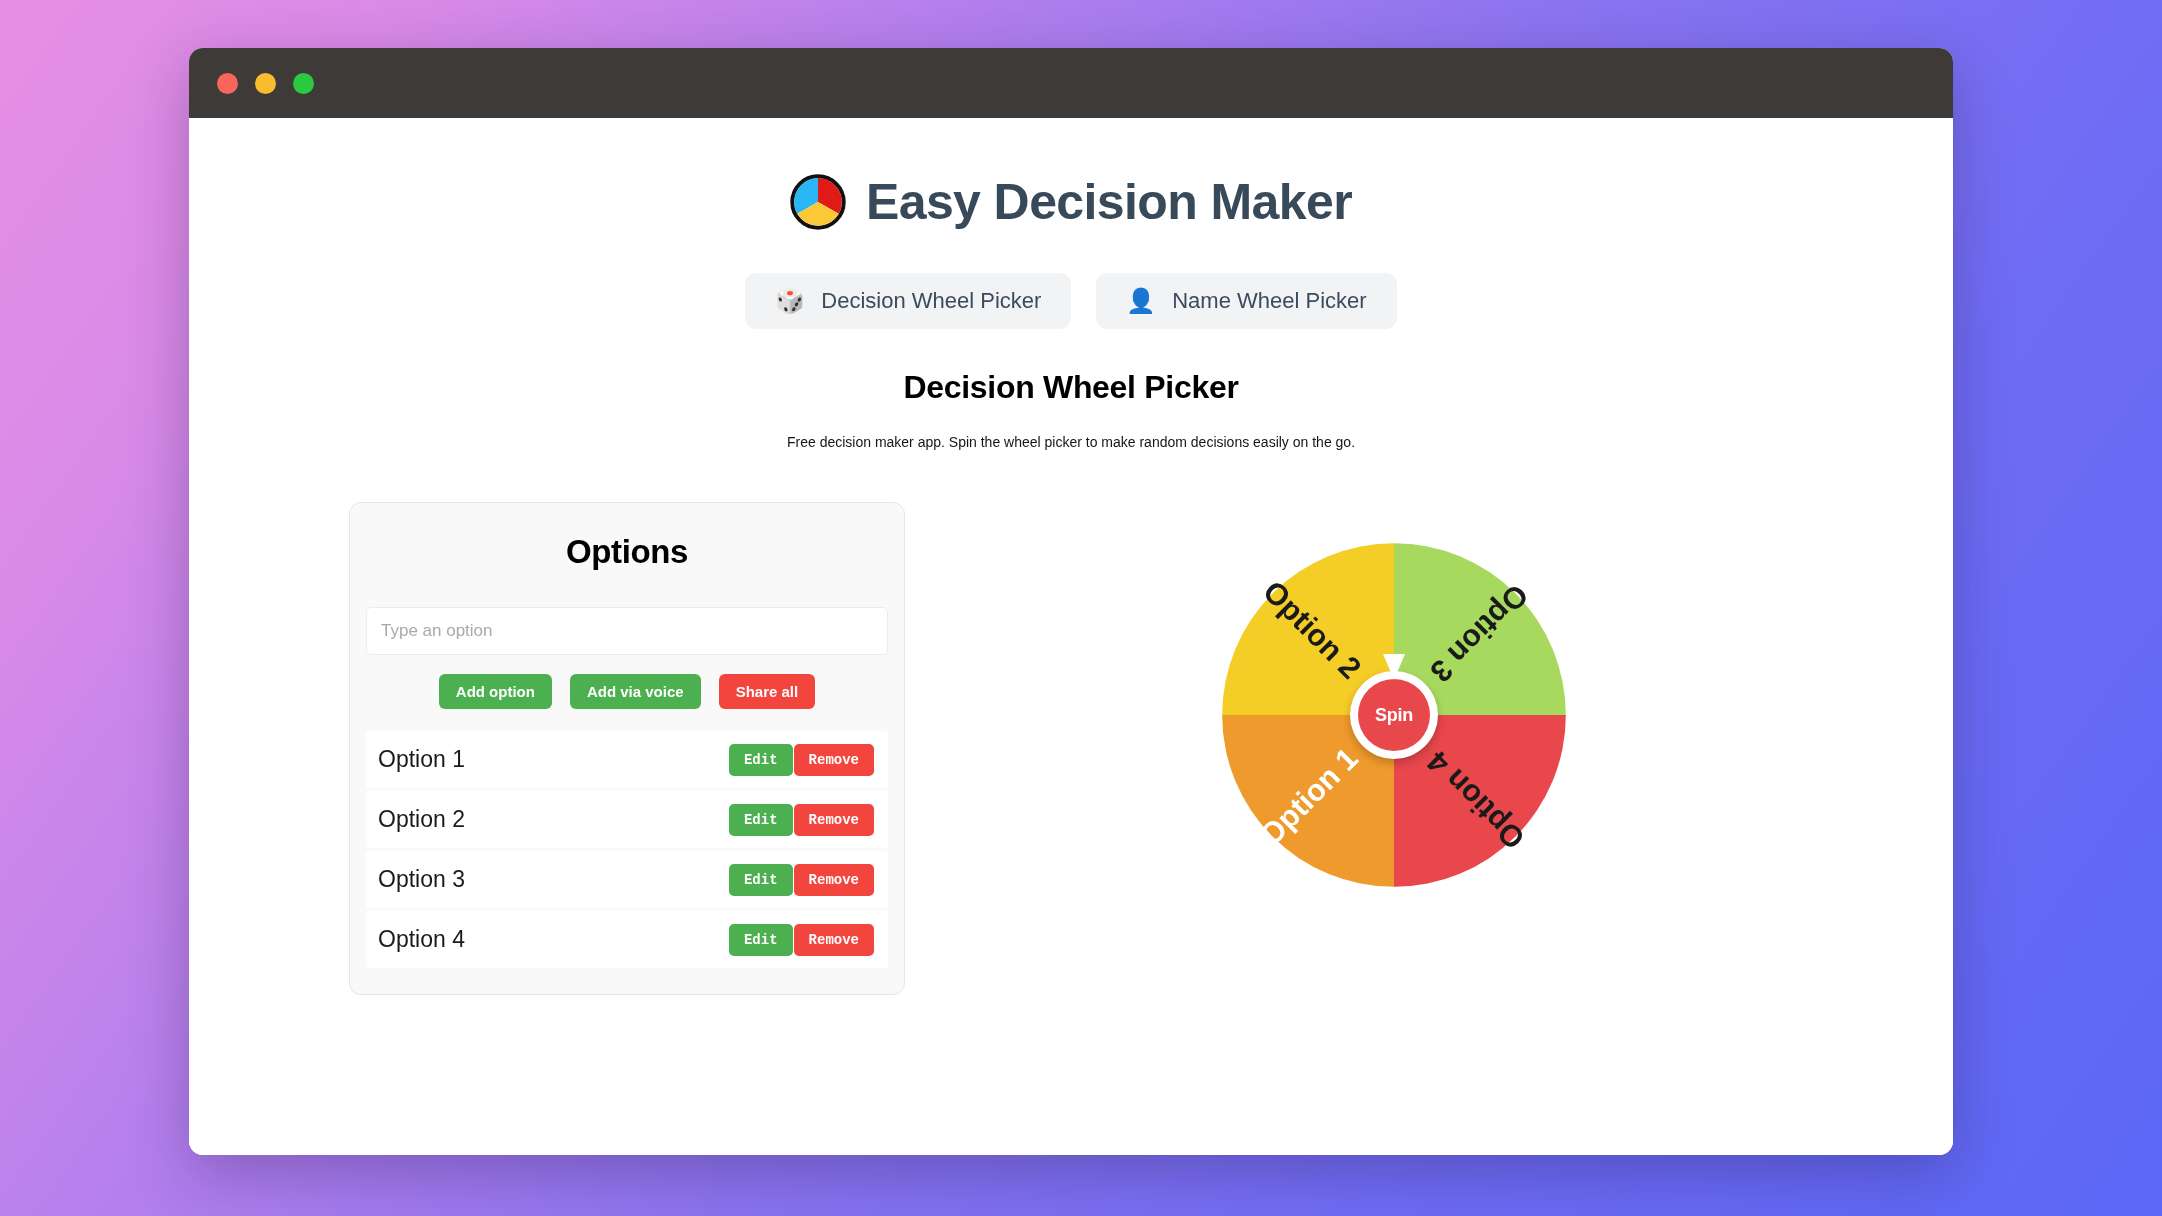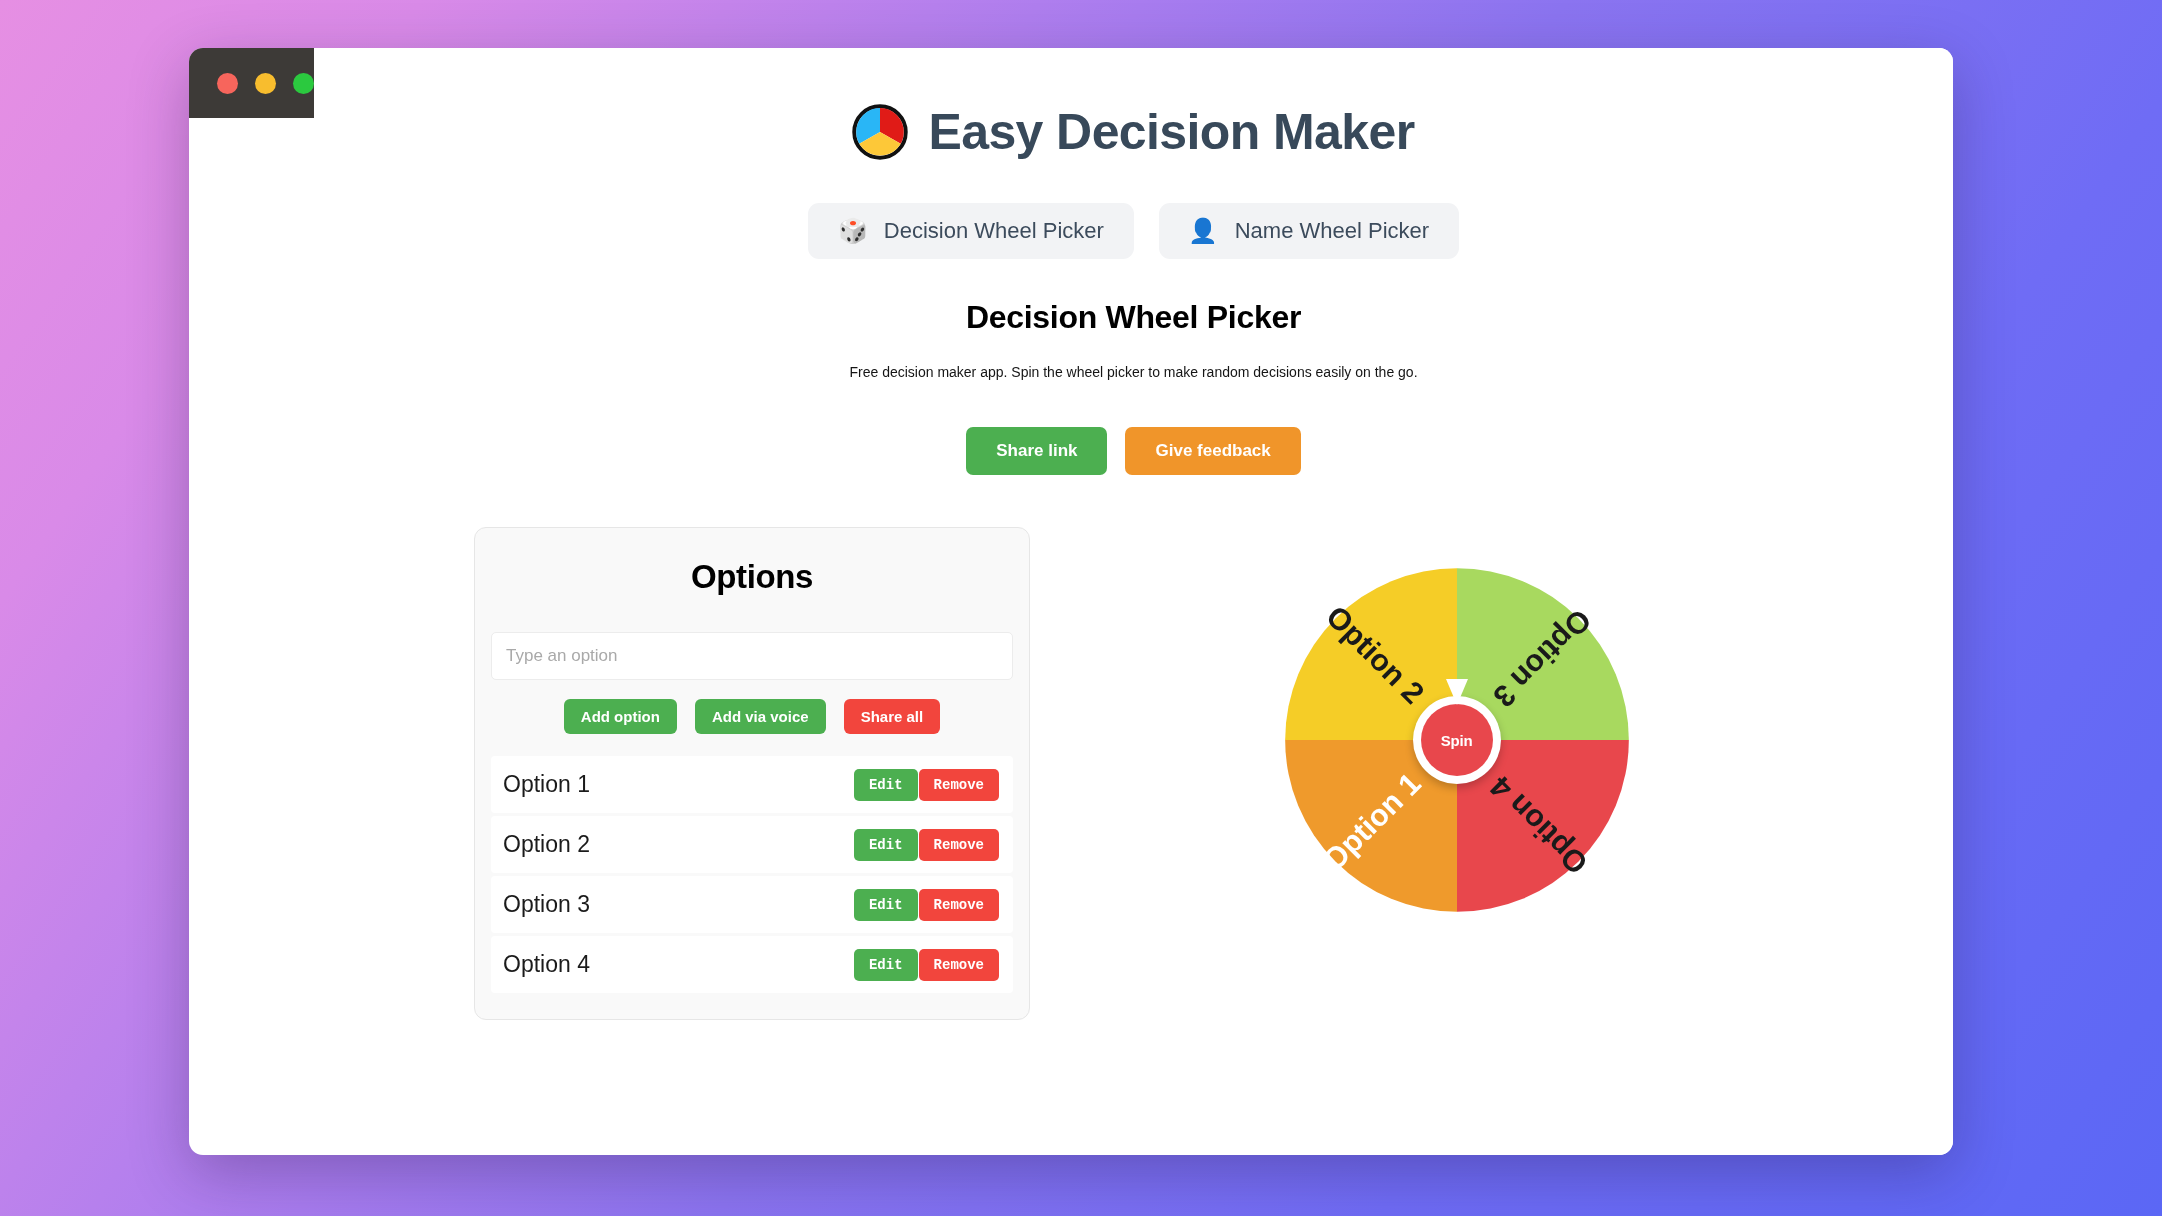--- a/index.html
+++ b/index.html
@@ -29,21 +29,21 @@
     position: absolute;
     left: 189px;
     top: 48px;
     width: 1764px;
     height: 1107px;
     border-radius: 14px;
     overflow: hidden;
     box-shadow: 0 18px 60px rgba(40, 20, 70, 0.30);
     background: #ffffff;
     display: flex;
-    flex-direction: row;
+    flex-direction: column;
   }
 
   .title-bar {
     height: 70px;
     background: #3d3a37;
     display: flex;
     align-items: center;
     padding-left: 28px;
     flex: 0 0 auto;
   }
@@ -276,21 +276,21 @@
     height: 72px;
     border-radius: 50%;
     background: #e8474c;
     display: flex;
     align-items: center;
     justify-content: center;
   }
 
   .hub-label {
     color: #ffffff;
-    font-size: 15px;
+    font-size: 18px;
     font-weight: 700;
     letter-spacing: -0.2px;
   }
 
   .wheel-pointer {
     position: absolute;
     left: 50%;
     top: 50%;
     transform: translate(-50%, -100%);
     margin-top: -35px;
@@ -341,24 +341,20 @@
       </button>
       <button class="tab">
         <span class="tab-icon">👤</span>
         <span class="tab-label">Name Wheel Picker</span>
       </button>
     </div>
 
     <h2 class="section-title">Decision Wheel Picker</h2>
     <p class="section-sub">Free decision maker app. Spin the wheel picker to make random decisions easily on the go.</p>
 
-    <div class="actions">
-      <button class="btn btn-share" style="background: rgb(76, 175, 80);">Share link</button>
-      <button class="btn btn-feedback" style="background: rgb(240, 149, 42);">Give feedback</button>
-    </div>
 
     <div class="main-area">
 
       <div class="options-panel">
         <div class="options-heading">Options</div>
 
         <input class="option-input" type="text" placeholder="Type an option" style="">
 
         <div class="option-toolbar">
           <button class="btn-sm btn-green">Add option</button>

